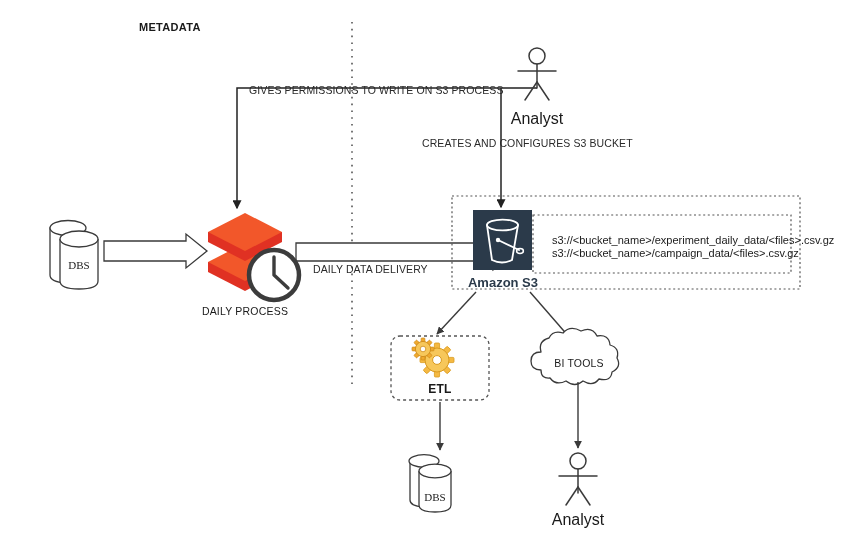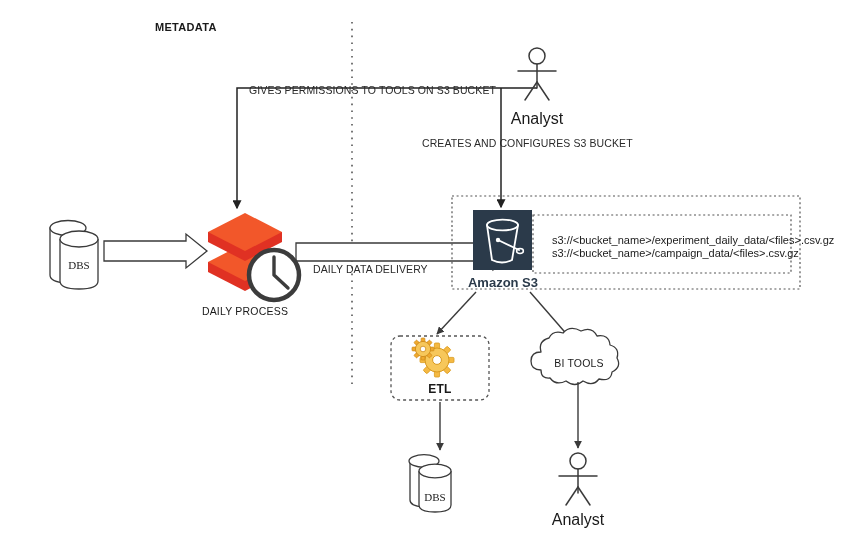--- a/index.html
+++ b/index.html
@@ -211,23 +211,23 @@
 
     <g stroke="#3a3a3a" stroke-width="1.5" fill="none" stroke-linecap="round">
       <circle cx="578" cy="461" r="8" fill="#ffffff"></circle>
       <line x1="578" y1="469" x2="578" y2="493"></line>
       <line x1="559" y1="476" x2="597" y2="476"></line>
       <line x1="578" y1="487" x2="566" y2="505"></line>
       <line x1="578" y1="487" x2="590" y2="505"></line>
     </g>
   </svg>
 
-  <div class="lbl lbl-metadata" style="left:155px; top:21px;">METADATA</div>
-
-  <div class="lbl lbl-edge" style="left:249px; top:84px;">GIVES PERMISSIONS TO TOOLS ON S3 BUCKET</div>
+  <div class="lbl lbl-metadata" style="left:139px; top:21px;">METADATA</div>
+
+  <div class="lbl lbl-edge" style="left:249px; top:84px;">GIVES PERMISSIONS TO WRITE ON S3 PROCESS</div>
 
   <div class="lbl lbl-edge" style="left:422px; top:137px;">CREATES AND CONFIGURES S3 BUCKET</div>
 
   <div class="lbl lbl-edge" style="left:313px; top:263px;">DAILY DATA DELIVERY</div>
 
   <div class="lbl lbl-actor" style="left:507px; top:110px; width:60px;">Analyst</div>
 
   <div class="lbl lbl-actor" style="left:548px; top:511px; width:60px;">Analyst</div>
 
   <div class="lbl lbl-small" style="left:58px; top:259px; width:42px;">DBS</div>

